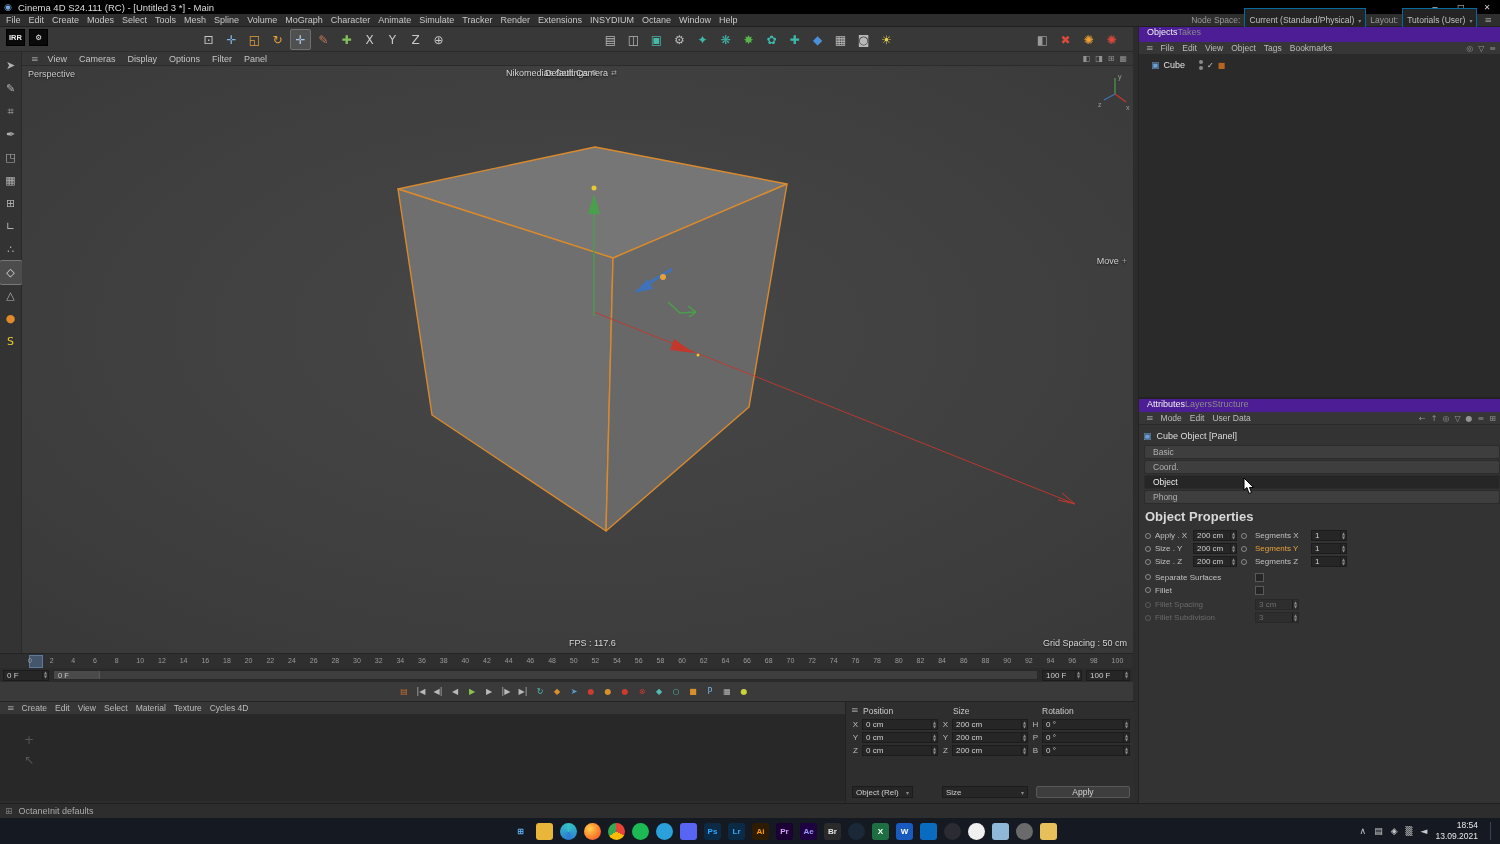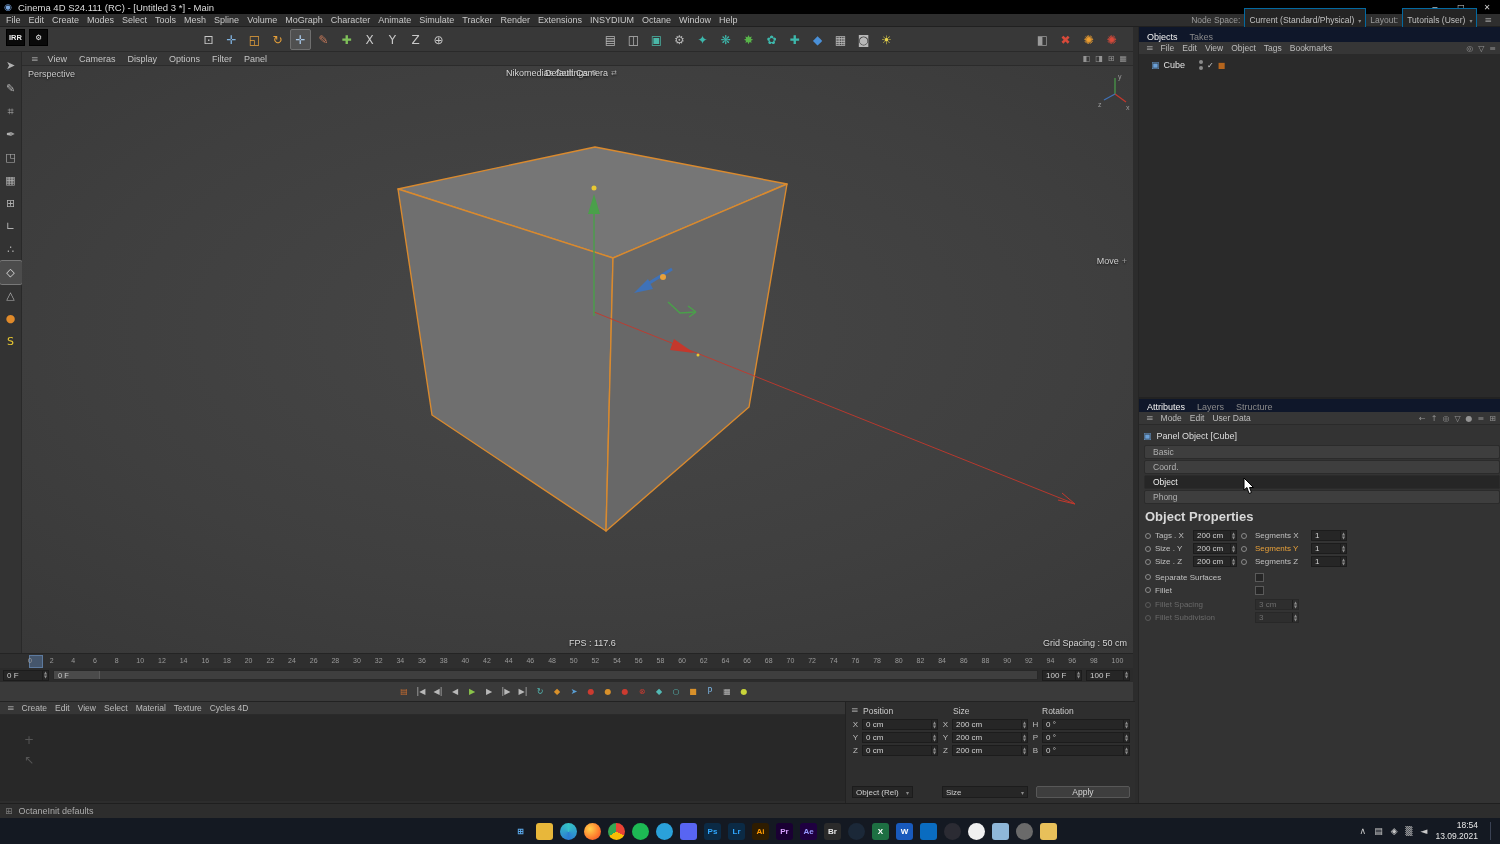--- a/index.html
+++ b/index.html
@@ -32,21 +32,21 @@
 .lt-icon{width:22px;height:23px;display:flex;align-items:center;justify-content:center;font-size:11px;color:#b0b0b0;font-family:"DejaVu Sans",sans-serif;}
 .lt-icon.active{background:#4c4c4c;outline:1px solid #787878;border-radius:2px;}
 
 #vp-menubar{left:22px;top:52px;width:1111px;height:14px;background:#373737;border-bottom:1px solid #2b2b2b;display:flex;align-items:center;font-size:9px;padding:0 6px;}
 .vp-menu-item{padding:0 6px;color:#c4c4c4;}
 #viewport{left:22px;top:66px;width:1111px;height:587px;background:radial-gradient(ellipse at 52% 42%,#474747 0%,#3f3f3f 55%,#383838 100%);}
 .vp-overlay{position:absolute;font-size:9px;color:#d8d8d8;text-shadow:0 1px 2px rgba(0,0,0,.65);display:flex;gap:3px;align-items:center;white-space:nowrap;}
 
 #vsplit{left:1133px;top:27px;width:5px;height:776px;background:#2c2c2c;}
 #right-panel{left:1138px;top:27px;width:362px;height:776px;background:#323232;border-left:1px solid #252525;}
-.op-tabs{height:15px;background:#0f172a;display:flex;align-items:flex-end;gap:12px;padding-left:8px;font-size:9px;}
+.op-tabs{height:15px;background:#4c1d95;display:flex;align-items:flex-start;padding-left:8px;font-size:9px;}
 .op-tab{color:#8a8a8a;}
 .op-tab.active{color:#f2f2f2;}
 .panel-menu{height:13px;background:#363636;border-bottom:1px solid #2a2a2a;display:flex;align-items:center;font-size:8.5px;padding:0 4px;}
 .panel-menu .mi{padding:0 4px;color:#bcbcbc;white-space:nowrap;}
 .icon-cluster{margin-left:auto;display:flex;gap:5px;color:#949494;font-size:8px;}
 .icon-cluster span{font-family:"DejaVu Sans",sans-serif;}
 .hamb{color:#9a9a9a;font-size:9px;padding:0 3px;font-family:"DejaVu Sans",sans-serif;}
 .op-tree{height:342px;background:#2a2a2a;position:relative;}
 .tree-row{display:flex;align-items:center;gap:4px;padding:5px 0 0 12px;font-size:9px;color:#e2e2e2;}
 .obj-cube-icon{color:#6aa0d8;font-size:9px;font-family:"DejaVu Sans",sans-serif;}
@@ -388,35 +388,35 @@
         <span>◎</span>
         <span>▽</span>
         <span>●</span>
         <span>≡</span>
         <span>⊞</span>
       </div>
   </div>
   <div class="at-body">
     <div class="obj-title">
       <span class="obj-cube-icon">▣</span>
-      <span>Panel Object [Cube]</span>
+      <span>Cube Object [Panel]</span>
     </div>
     <div class="attr-tabs">
 
     <span class="attr-tab">Basic</span>
         <span class="attr-tab">Coord.</span>
         <span class="attr-tab active">Object</span>
         <span class="attr-tab">Phong</span>
       </div>
     <div class="section-title">Object Properties</div>
     <div>
 
     <div class="prop-row">
           <span class="adot"></span>
-          <span class="plabel">Tags . X</span>
+          <span class="plabel">Apply . X</span>
           <div class="pfield">
             <span class="val">200 cm</span>
             <span class="spin glyph">
               <span>▲</span>
               <span>▼</span>
             </span>
           </div>
           <span class="adot"></span>
           <span class="plabel plabel2">Segments X</span>
           <div class="pfield">

